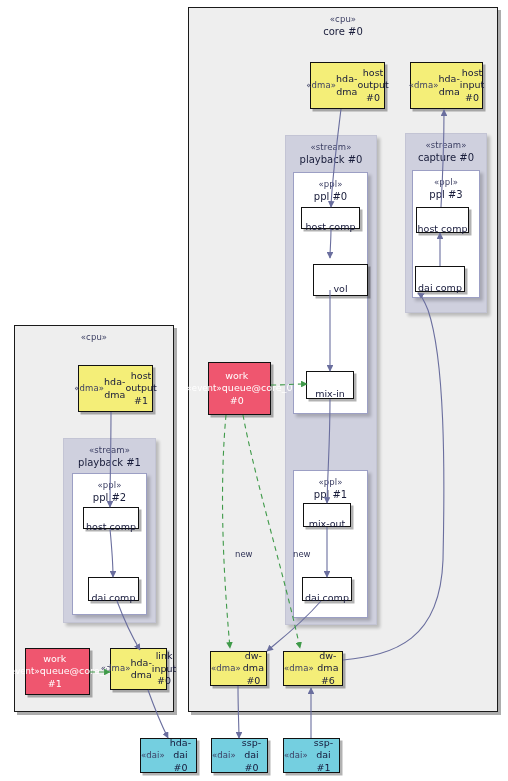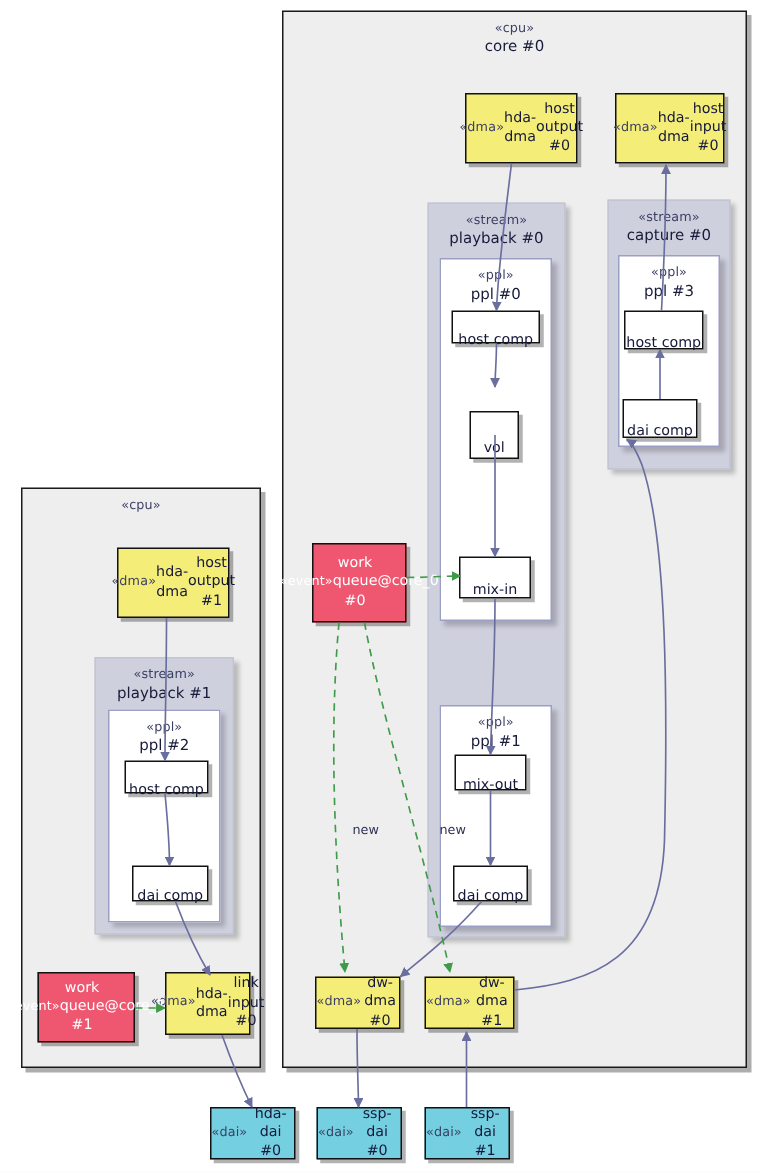--- a/index.html
+++ b/index.html
@@ -242,21 +242,21 @@
     <span class="box-line">link input #0</span>
   </div>
 
   <div class="node box box-dma" style="left:210px; top:651px; width:57px; height:35px;">
     <span class="stereo">«dma»</span>
     <span class="box-line">dw-dma #0</span>
   </div>
 
   <div class="node box box-dma" style="left:283px; top:651px; width:60px; height:35px;">
     <span class="stereo">«dma»</span>
-    <span class="box-line">dw-dma #1</span>
+    <span class="box-line">dw-dma #6</span>
   </div>
 
   <div class="node box box-event" style="left:208px; top:362px; width:63px; height:53px;">
     <span class="stereo">«event»</span>
     <span class="box-line">work queue #0</span>
     <span class="box-line">@core_0</span>
   </div>
 
   <div class="node box box-event" style="left:25px; top:648px; width:65px; height:47px;">
     <span class="stereo">«event»</span>
@@ -276,21 +276,21 @@
 
   <div class="node box box-dai" style="left:283px; top:738px; width:57px; height:35px;">
     <span class="stereo">«dai»</span>
     <span class="box-line">ssp-dai #1</span>
   </div>
 
   <div class="node box box-comp" style="left:301px; top:207px; width:59px; height:22px;">
     <span class="box-line">host comp</span>
   </div>
 
-  <div class="node box box-comp" style="left:313px; top:274px; width:33px; height:32px;">
+  <div class="node box box-comp" style="left:313px; top:264px; width:55px; height:32px;">
     <span class="box-line">vol</span>
   </div>
 
   <div class="node box box-comp" style="left:306px; top:371px; width:48px; height:28px;">
     <span class="box-line">mix-in</span>
   </div>
 
   <div class="node box box-comp" style="left:416px; top:207px; width:53px; height:26px;">
     <span class="box-line">host comp</span>
   </div>

